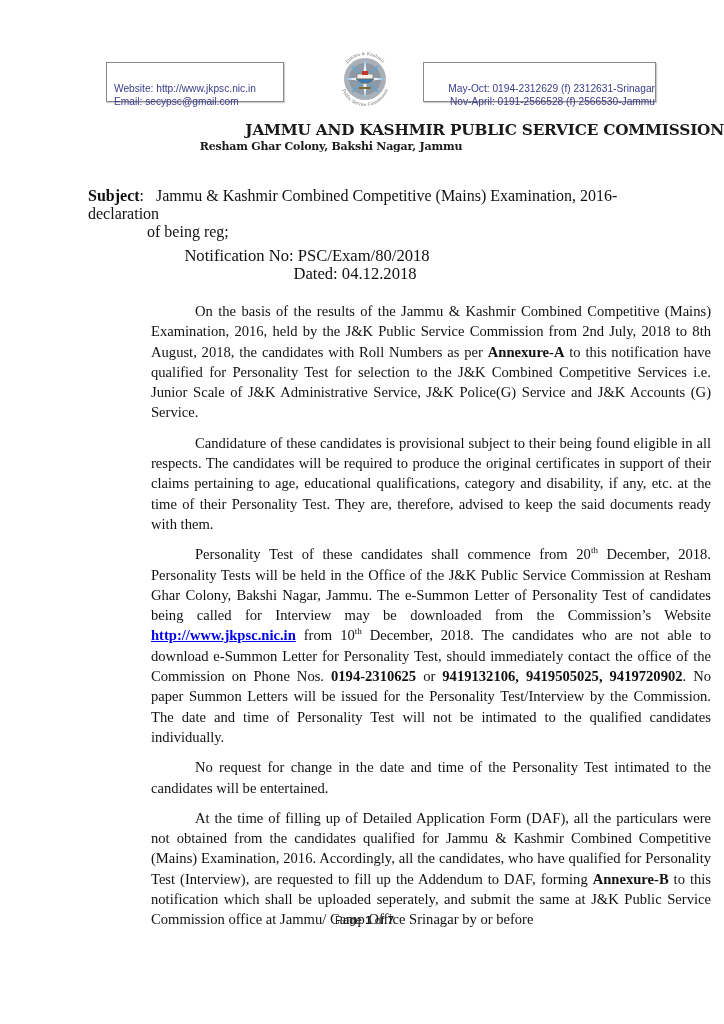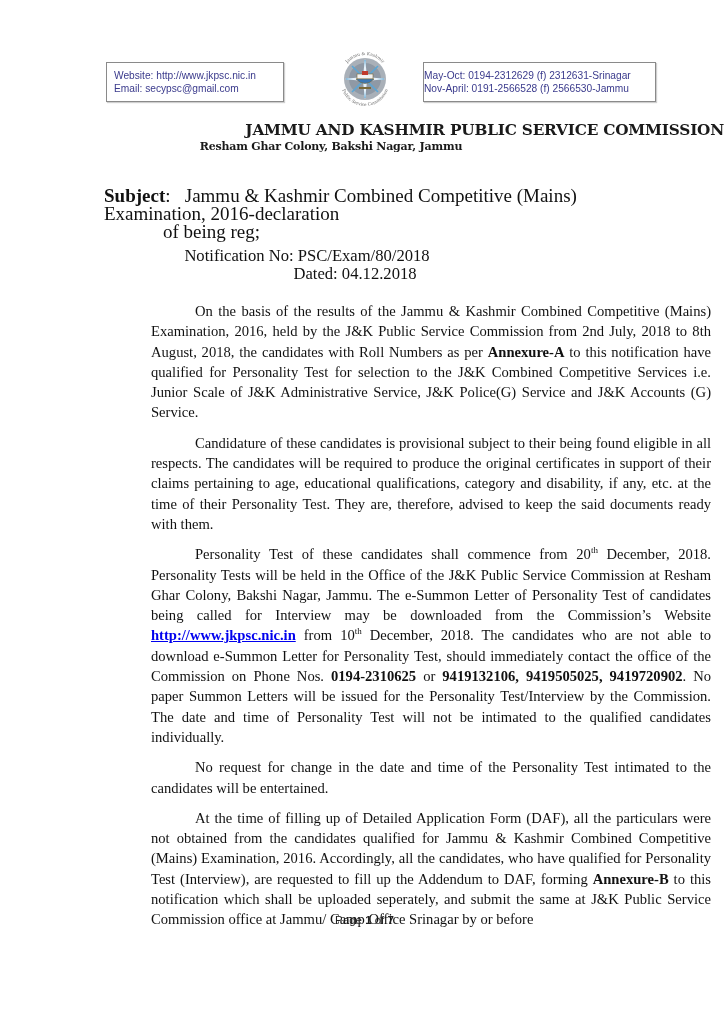--- a/index.html
+++ b/index.html
@@ -19,31 +19,31 @@
       position: absolute;
       top: 62px;
       height: 40px;
       border: 1px solid #8a8a8a;
       box-shadow: 1px 1px 1px #cfcfcf;
       box-sizing: border-box;
       font-family: "Liberation Sans", sans-serif;
       font-size: 10.2px;
       line-height: 12.5px;
       color: #3a3a8c;
-      padding-top: 7px;
+      padding-top: 20px;
     }
     .contact-left {
       left: 106px;
       width: 178px;
       padding-left: 7px;
     }
     .contact-right {
       left: 423px;
       width: 233px;
-      text-align: left;
+      text-align: right;
     }
     .logo {
       position: absolute;
       left: 333px;
       top: 44px;
       width: 64px;
       height: 66px;
     }
     .header-title {
       position: absolute;
@@ -68,24 +68,24 @@
       font-family: "DejaVu Serif", serif;
       font-weight: bold;
       font-size: 11px;
       letter-spacing: -0.2px;
       color: #1a1a1a;
       padding-left: 82px;
       box-sizing: border-box;
     }
     .subject {
       position: absolute;
-      left: 104px;
+      left: 88px;
       top: 187px;
       width: 560px;
-      font-size: 19px;
+      font-size: 16px;
       line-height: 18px;
     }
     .subject .label {
       font-weight: bold;
     }
     .subject .line2 {
       padding-left: 59px;
     }
     .notif-no {
       position: absolute;

